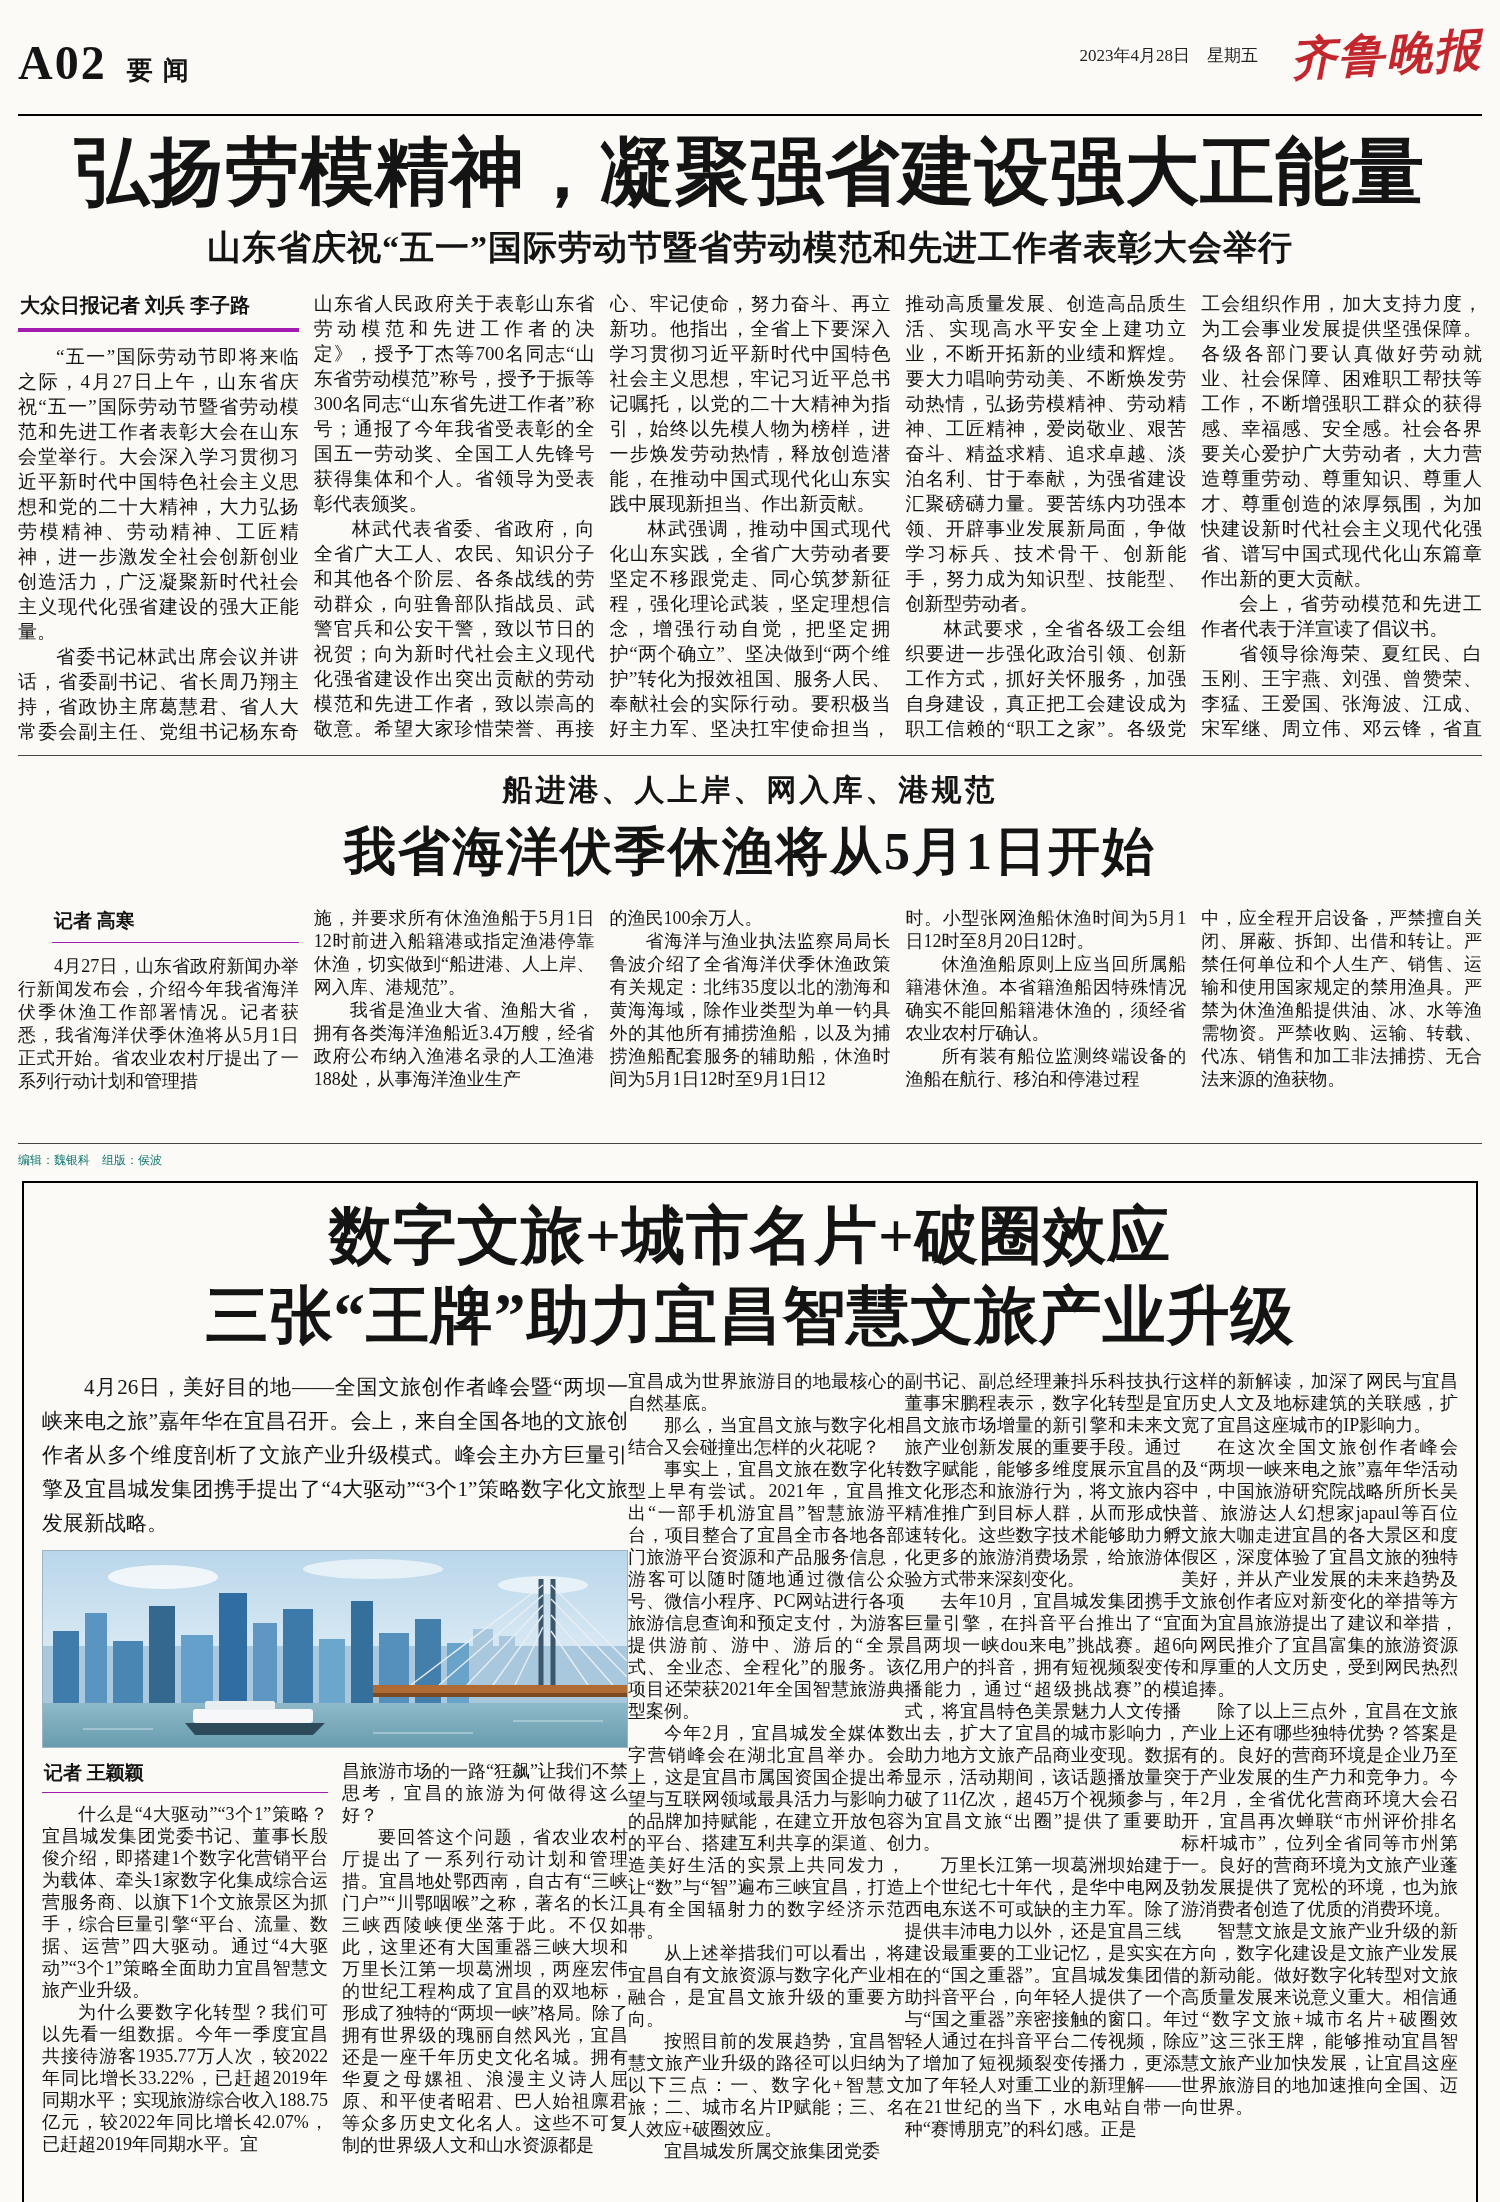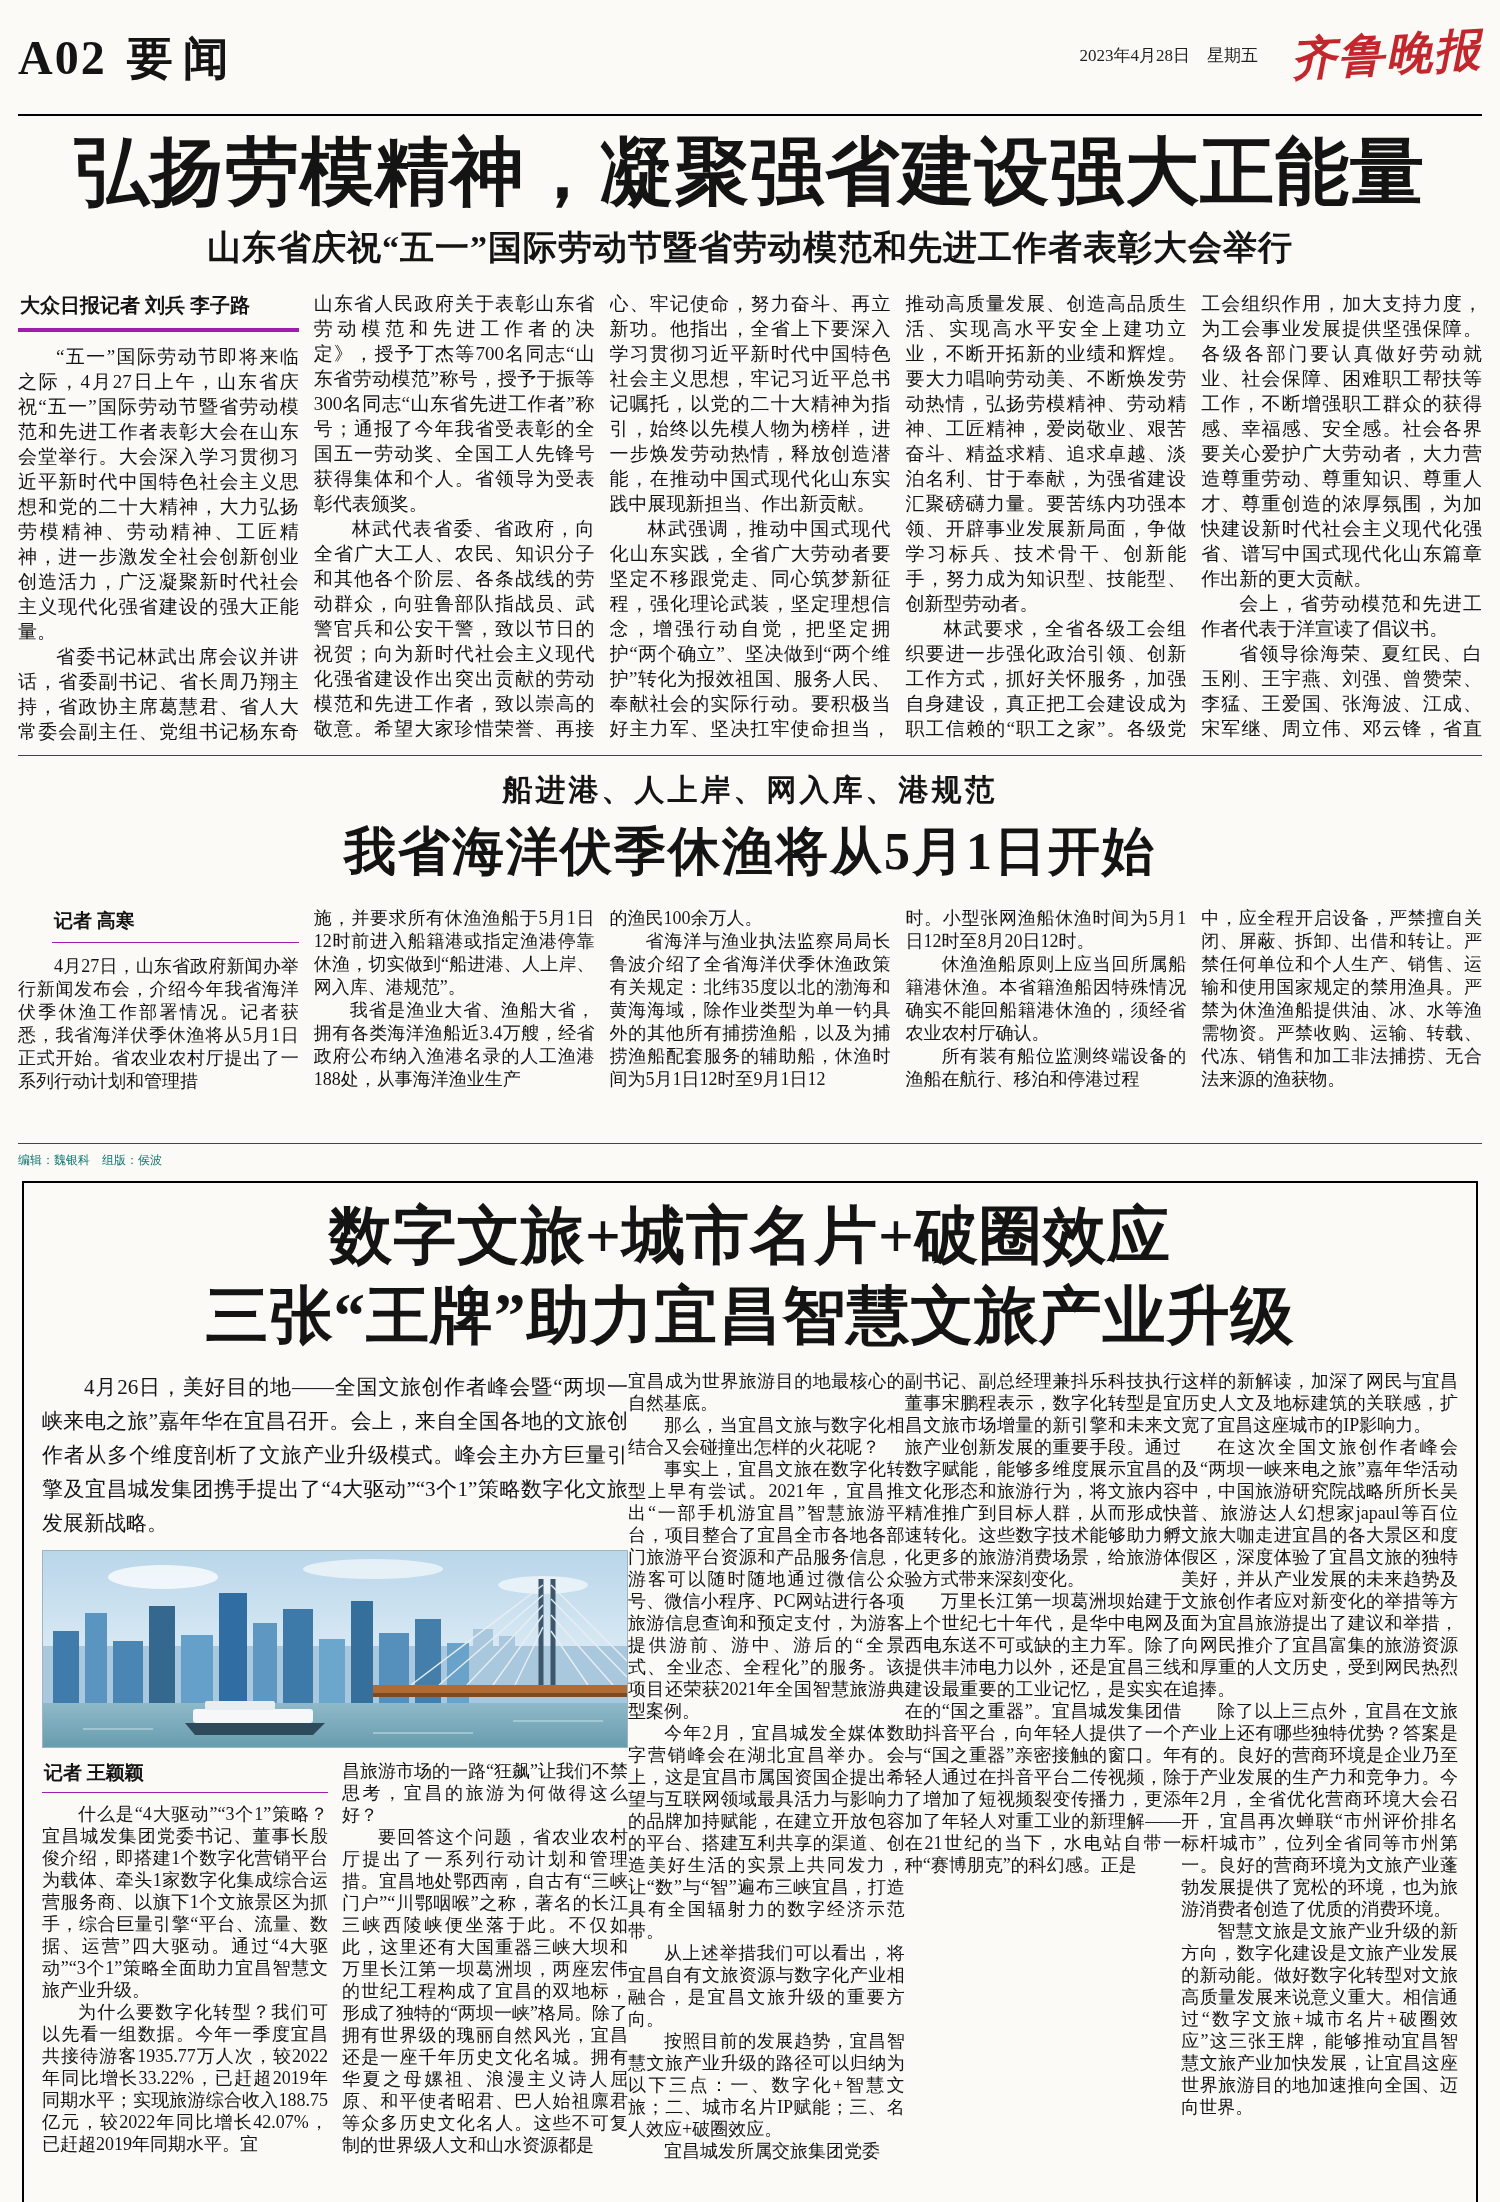--- a/index.html
+++ b/index.html
@@ -2,21 +2,21 @@
 <html><head>
 <meta charset="utf-8">
 <style>
   html,body{margin:0;padding:0;background:#e8e8e4;}
   .page{width:1500px;height:2202px;background:#fbfaf6;margin:0 auto;overflow:hidden;position:relative;
         font-family:"Liberation Serif","DejaVu Serif",serif;color:#141414;}
   
   .masthead{display:flex;justify-content:space-between;align-items:flex-end;padding:24px 18px 24px 18px;}
   .mh-left{display:flex;align-items:baseline;gap:20px;}
   .page-no{font-size:48px;font-weight:bold;letter-spacing:2px;}
-  .section-label{font-size:46px;font-weight:bold;letter-spacing:10px;}
+  .section-label{font-size:26px;font-weight:bold;letter-spacing:10px;}
   .mh-right{display:flex;align-items:center;gap:32px;padding-bottom:4px;}
   .date-line{font-size:17px;color:#222;}
   .paper-logo{color:#c2272e;font-size:46px;font-weight:bold;font-style:italic;transform:rotate(-3deg);
               font-family:"DejaVu Serif",serif;letter-spacing:2px;}
   .rule{border-top:2px solid #000;margin:0 18px;}
   .thinrule{border-top:1px solid #444;margin:12px 18px 0 18px;}
   
   .a1-headline{font-size:74px;font-weight:900;text-align:center;line-height:1.1;margin:16px 12px 0 12px;letter-spacing:1px;}
   .a1-subhead{font-size:34px;font-weight:700;text-align:center;margin-top:12px;letter-spacing:1px;}
   .cols{display:flex;gap:15px;padding:0 18px;margin-top:20px;}
@@ -221,20 +221,21 @@
           <p class="para cont">宜昌成为世界旅游目的地最核心的自然基底。</p>
           <p class="para">那么，当宜昌文旅与数字化相结合又会碰撞出怎样的火花呢？</p>
           <p class="para">事实上，宜昌文旅在数字化转型上早有尝试。2021年，宜昌推出“一部手机游宜昌”智慧旅游平台，项目整合了宜昌全市各地各部门旅游平台资源和产品服务信息，游客可以随时随地通过微信公众号、微信小程序、PC网站进行各项旅游信息查询和预定支付，为游客提供游前、游中、游后的“全景式、全业态、全程化”的服务。该项目还荣获2021年全国智慧旅游典型案例。</p>
           <p class="para">今年2月，宜昌城发全媒体数字营销峰会在湖北宜昌举办。会上，这是宜昌市属国资国企提出希望与互联网领域最具活力与影响力的品牌加持赋能，在建立开放包容的平台、搭建互利共享的渠道、创造美好生活的实景上共同发力，让“数”与“智”遍布三峡宜昌，打造具有全国辐射力的数字经济示范带。</p>
           <p class="para">从上述举措我们可以看出，将宜昌自有文旅资源与数字化产业相融合，是宜昌文旅升级的重要方向。</p>
           <p class="para">按照目前的发展趋势，宜昌智慧文旅产业升级的路径可以归纳为以下三点：一、数字化+智慧文旅；二、城市名片IP赋能；三、名人效应+破圈效应。</p>
           <p class="para">宜昌城发所属交旅集团党委</p>
         </div>
       <div class="a3-right-col">
           <p class="para cont">副书记、副总经理兼抖乐科技执行董事宋鹏程表示，数字化转型是宜昌文旅市场增量的新引擎和未来文旅产业创新发展的重要手段。通过数字赋能，能够多维度展示宜昌的文化形态和旅游行为，将文旅内容精准推广到目标人群，从而形成快速转化。这些数字技术能够助力孵化更多的旅游消费场景，给旅游体验方式带来深刻变化。</p>
+          <p class="para">去年10月，宜昌城发集团携手巨量引擎，在抖音平台推出了“宜昌两坝一峡dou来电”挑战赛。超6亿用户的抖音，拥有短视频裂变传播能力，通过“超级挑战赛”的模式，将宜昌特色美景魅力人文传播出去，扩大了宜昌的城市影响力，助力地方文旅产品商业变现。数据显示，活动期间，该话题播放量突破了11亿次，超45万个视频参与，为宜昌文旅“出圈”提供了重要助力。</p>
           <p class="para">万里长江第一坝葛洲坝始建于上个世纪七十年代，是华中电网及西电东送不可或缺的主力军。除了提供丰沛电力以外，还是宜昌三线建设最重要的工业记忆，是实实在在的“国之重器”。宜昌城发集团借助抖音平台，向年轻人提供了一个与“国之重器”亲密接触的窗口。年轻人通过在抖音平台二传视频，除了增加了短视频裂变传播力，更添加了年轻人对重工业的新理解——在21世纪的当下，水电站自带一种“赛博朋克”的科幻感。正是</p>
         </div>
       <div class="a3-right-col">
           <p class="para cont">这样的新解读，加深了网民与宜昌历史人文及地标建筑的关联感，扩宽了宜昌这座城市的IP影响力。</p>
           <p class="para">在这次全国文旅创作者峰会及“两坝一峡来电之旅”嘉年华活动中，中国旅游研究院战略所所长吴普、旅游达人幻想家japaul等百位文旅大咖走进宜昌的各大景区和度假区，深度体验了宜昌文旅的独特美好，并从产业发展的未来趋势及文旅创作者应对新变化的举措等方面为宜昌旅游提出了建议和举措，向网民推介了宜昌富集的旅游资源和厚重的人文历史，受到网民热烈追捧。</p>
           <p class="para">除了以上三点外，宜昌在文旅产业上还有哪些独特优势？答案是有的。良好的营商环境是企业乃至于产业发展的生产力和竞争力。今年2月，全省优化营商环境大会召开，宜昌再次蝉联“市州评价排名标杆城市”，位列全省同等市州第一。良好的营商环境为文旅产业蓬勃发展提供了宽松的环境，也为旅游消费者创造了优质的消费环境。</p>
           <p class="para">智慧文旅是文旅产业升级的新方向，数字化建设是文旅产业发展的新动能。做好数字化转型对文旅高质量发展来说意义重大。相信通过“数字文旅+城市名片+破圈效应”这三张王牌，能够推动宜昌智慧文旅产业加快发展，让宜昌这座世界旅游目的地加速推向全国、迈向世界。</p>
         </div>
     </div>
   </div>

